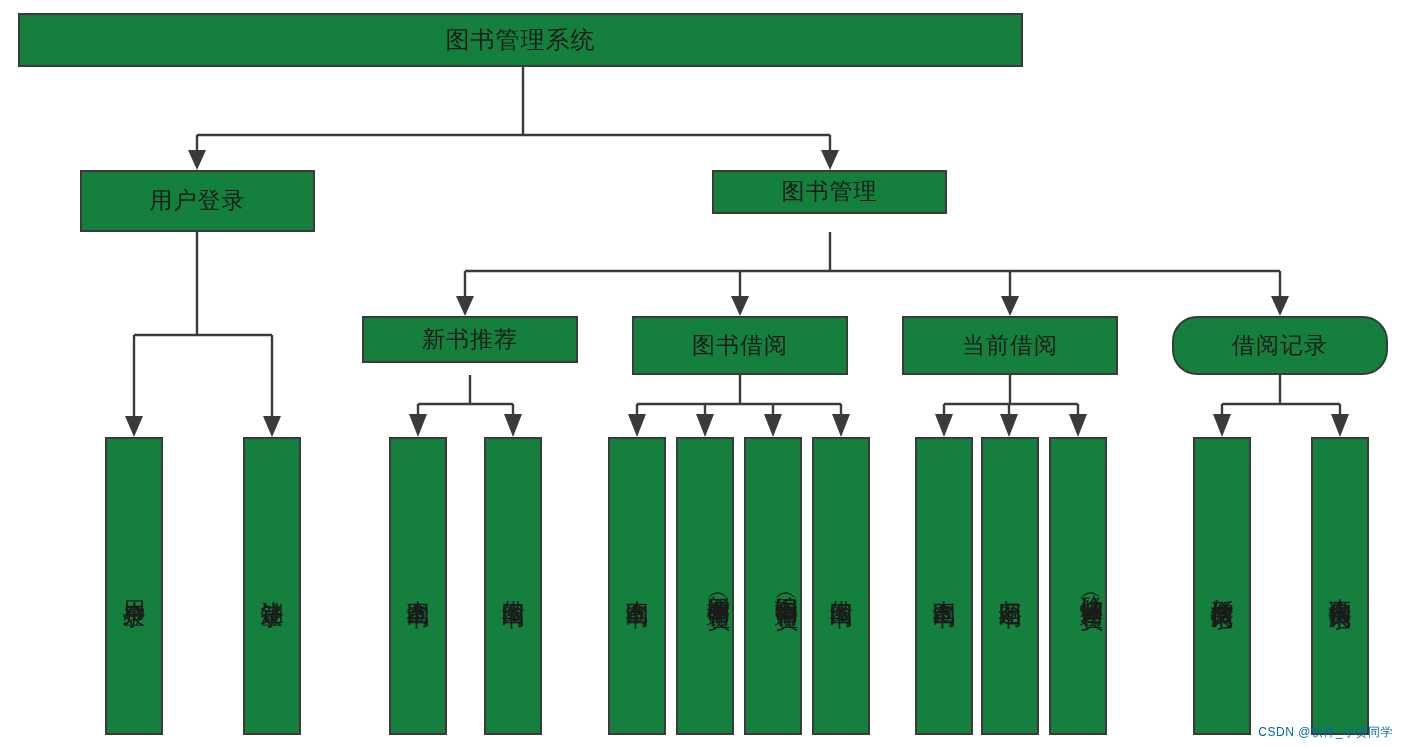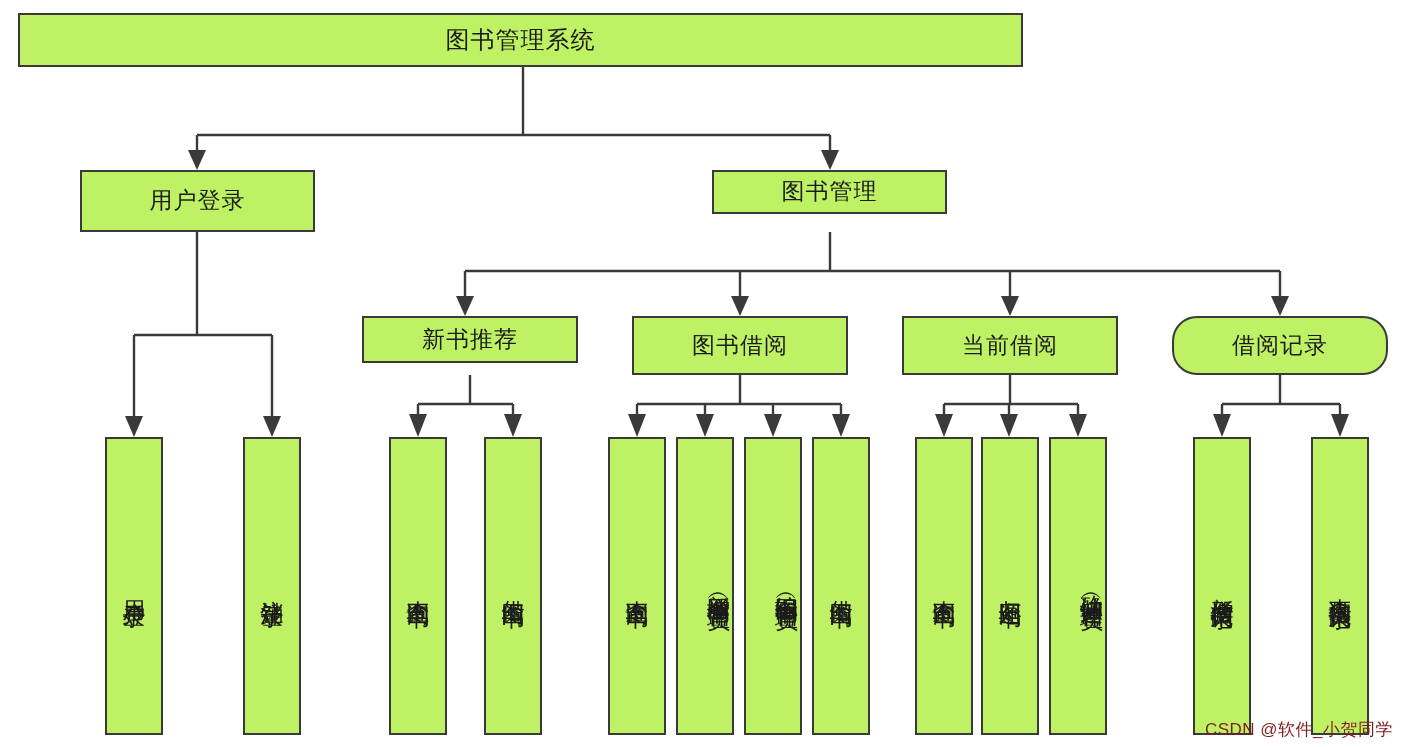--- a/index.html
+++ b/index.html
@@ -15,21 +15,21 @@
     position: relative;
     width: 1405px;
     height: 747px;
     background: #ffffff;
     overflow: hidden;
   }
   .node {
     position: absolute;
     box-sizing: border-box;
     border: 2px solid #3a3a3a;
-    background: #bef264;
+    background: #15803d;
     display: flex;
     align-items: center;
     justify-content: center;
     color: #1b1b1b;
   }
   .node-h {
     font-size: 23px;
     letter-spacing: 1px;
     line-height: 1.1;
     white-space: nowrap;
@@ -68,22 +68,22 @@
     fill: none;
     stroke-linecap: butt;
   }
   .arrowhead {
     fill: #3a3a3a;
   }
   #watermark {
     position: absolute;
     right: 12px;
     bottom: 6px;
-    font-size: 17px;
-    color: #7f1d1d;
+    font-size: 12px;
+    color: #0369a1;
     white-space: nowrap;
     letter-spacing: 0.5px;
   }
 </style>
 </head>
 <body>
 
 <div id="canvas">
 
   <svg id="wires" viewBox="0 0 1405 747">

